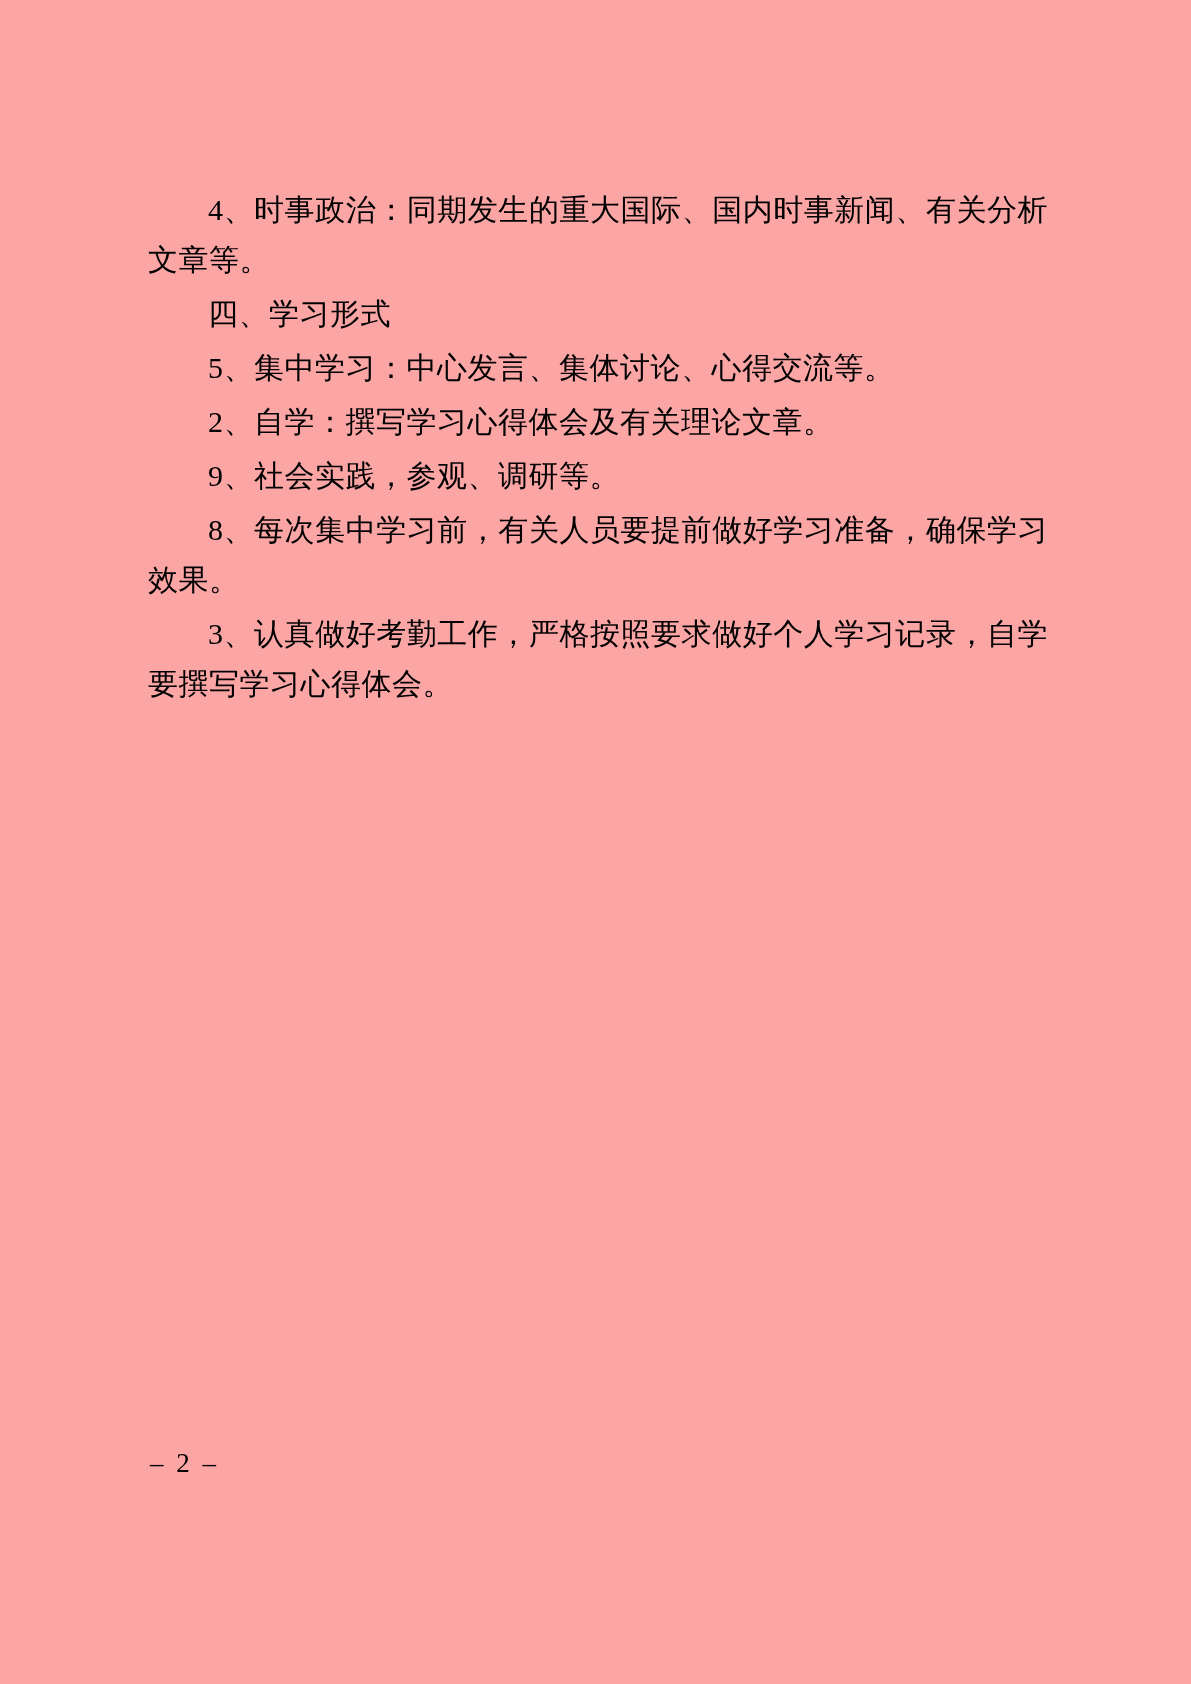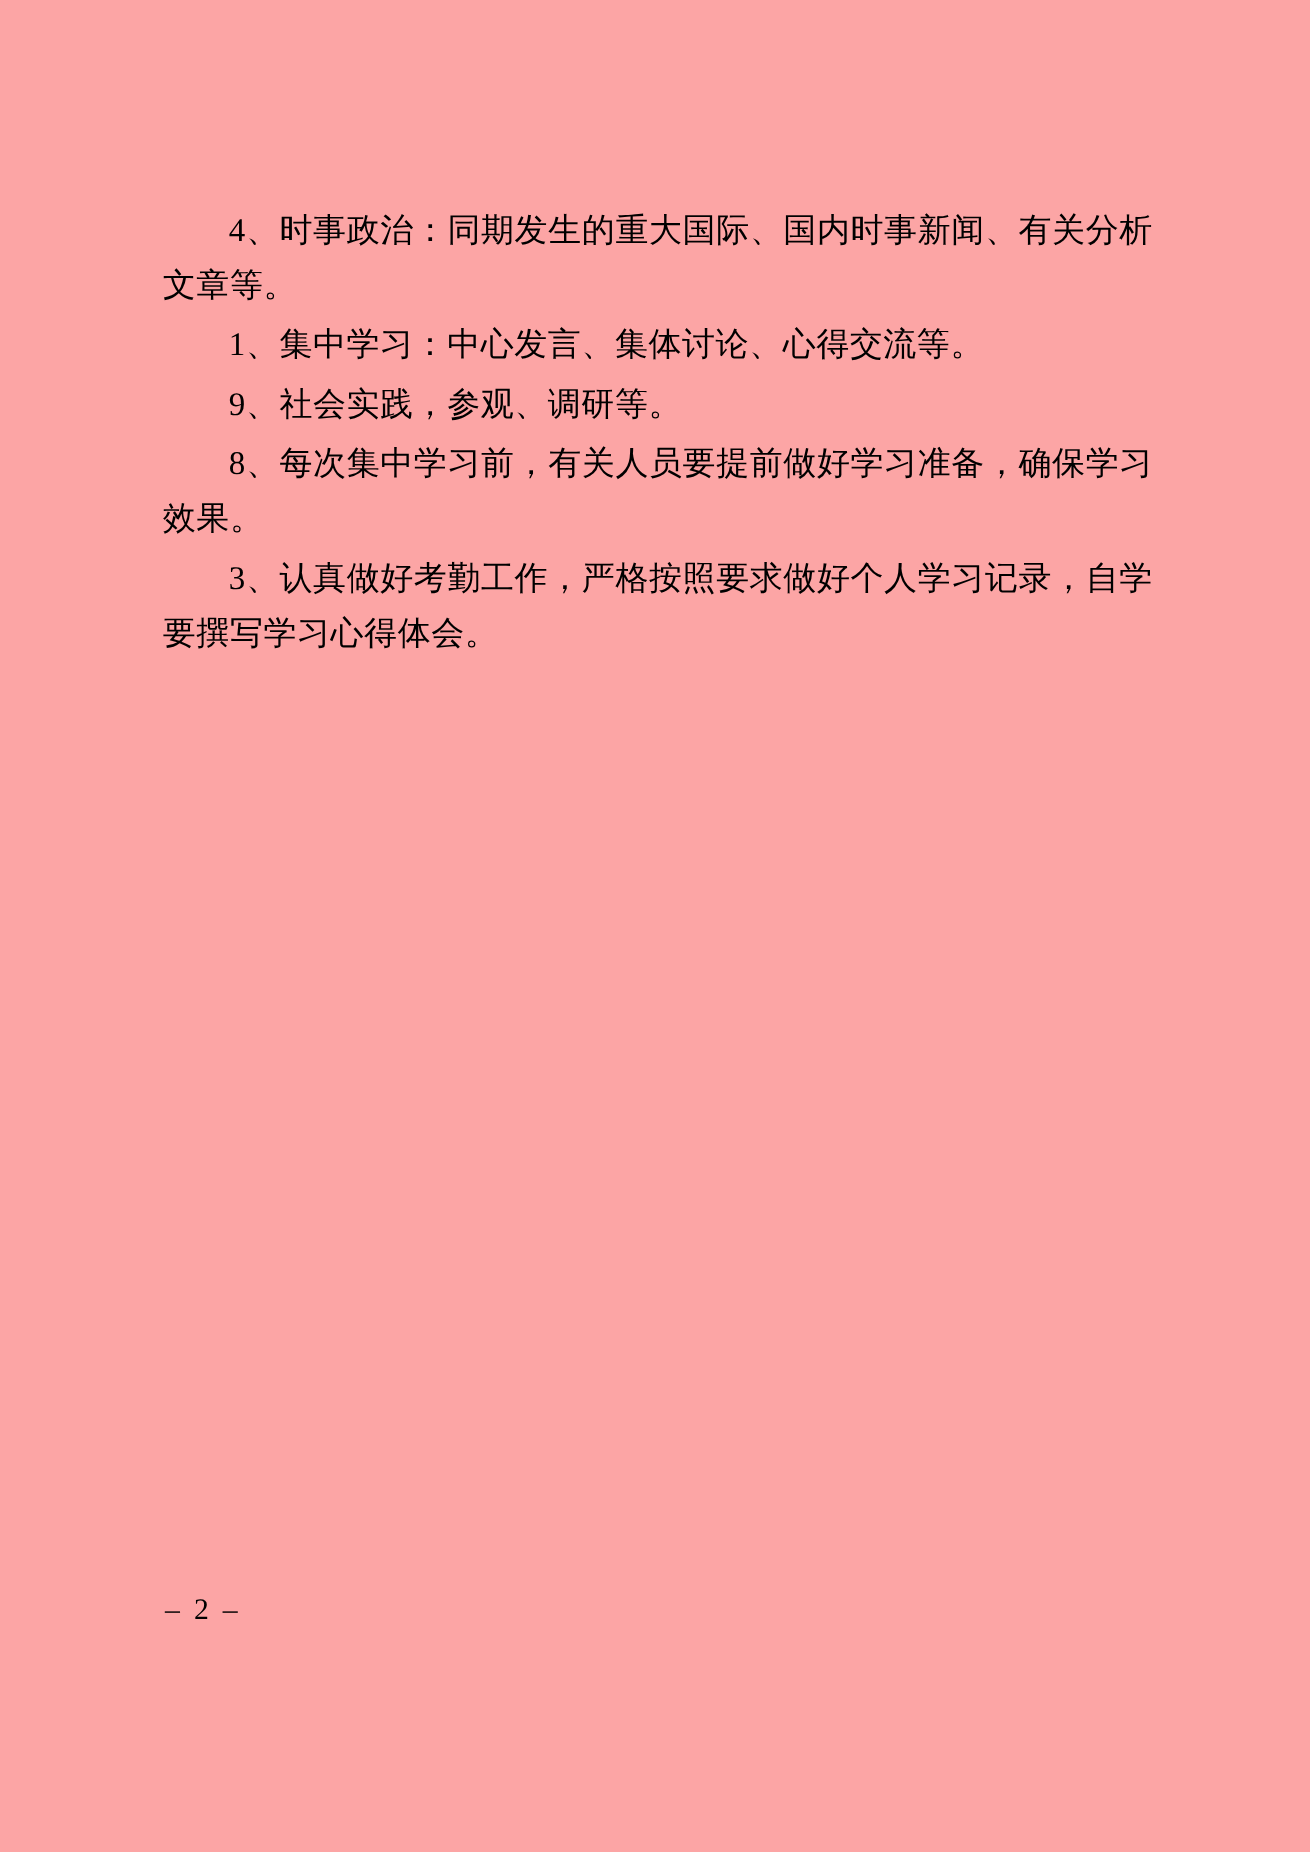--- a/index.html
+++ b/index.html
@@ -41,19 +41,21 @@
     letter-spacing: 3px;
     color: #000000;
   }
 </style>
 </head>
 <body>
 
 <div class="page">
   <div class="content">
     <p class="para">4、时事政治：同期发生的重大国际、国内时事新闻、有关分析文章等。</p>
-    <p class="para">1、集中学习：中心发言、集体讨论、心得交流等。</p>
+    <p class="para">四、学习形式</p>
+    <p class="para">5、集中学习：中心发言、集体讨论、心得交流等。</p>
+    <p class="para">2、自学：撰写学习心得体会及有关理论文章。</p>
     <p class="para">9、社会实践，参观、调研等。</p>
     <p class="para">8、每次集中学习前，有关人员要提前做好学习准备，确保学习效果。</p>
     <p class="para">3、认真做好考勤工作，严格按照要求做好个人学习记录，自学要撰写学习心得体会。</p>
   </div>
   <div class="footer">– 2 –</div>
 </div>
 
 </body></html>

